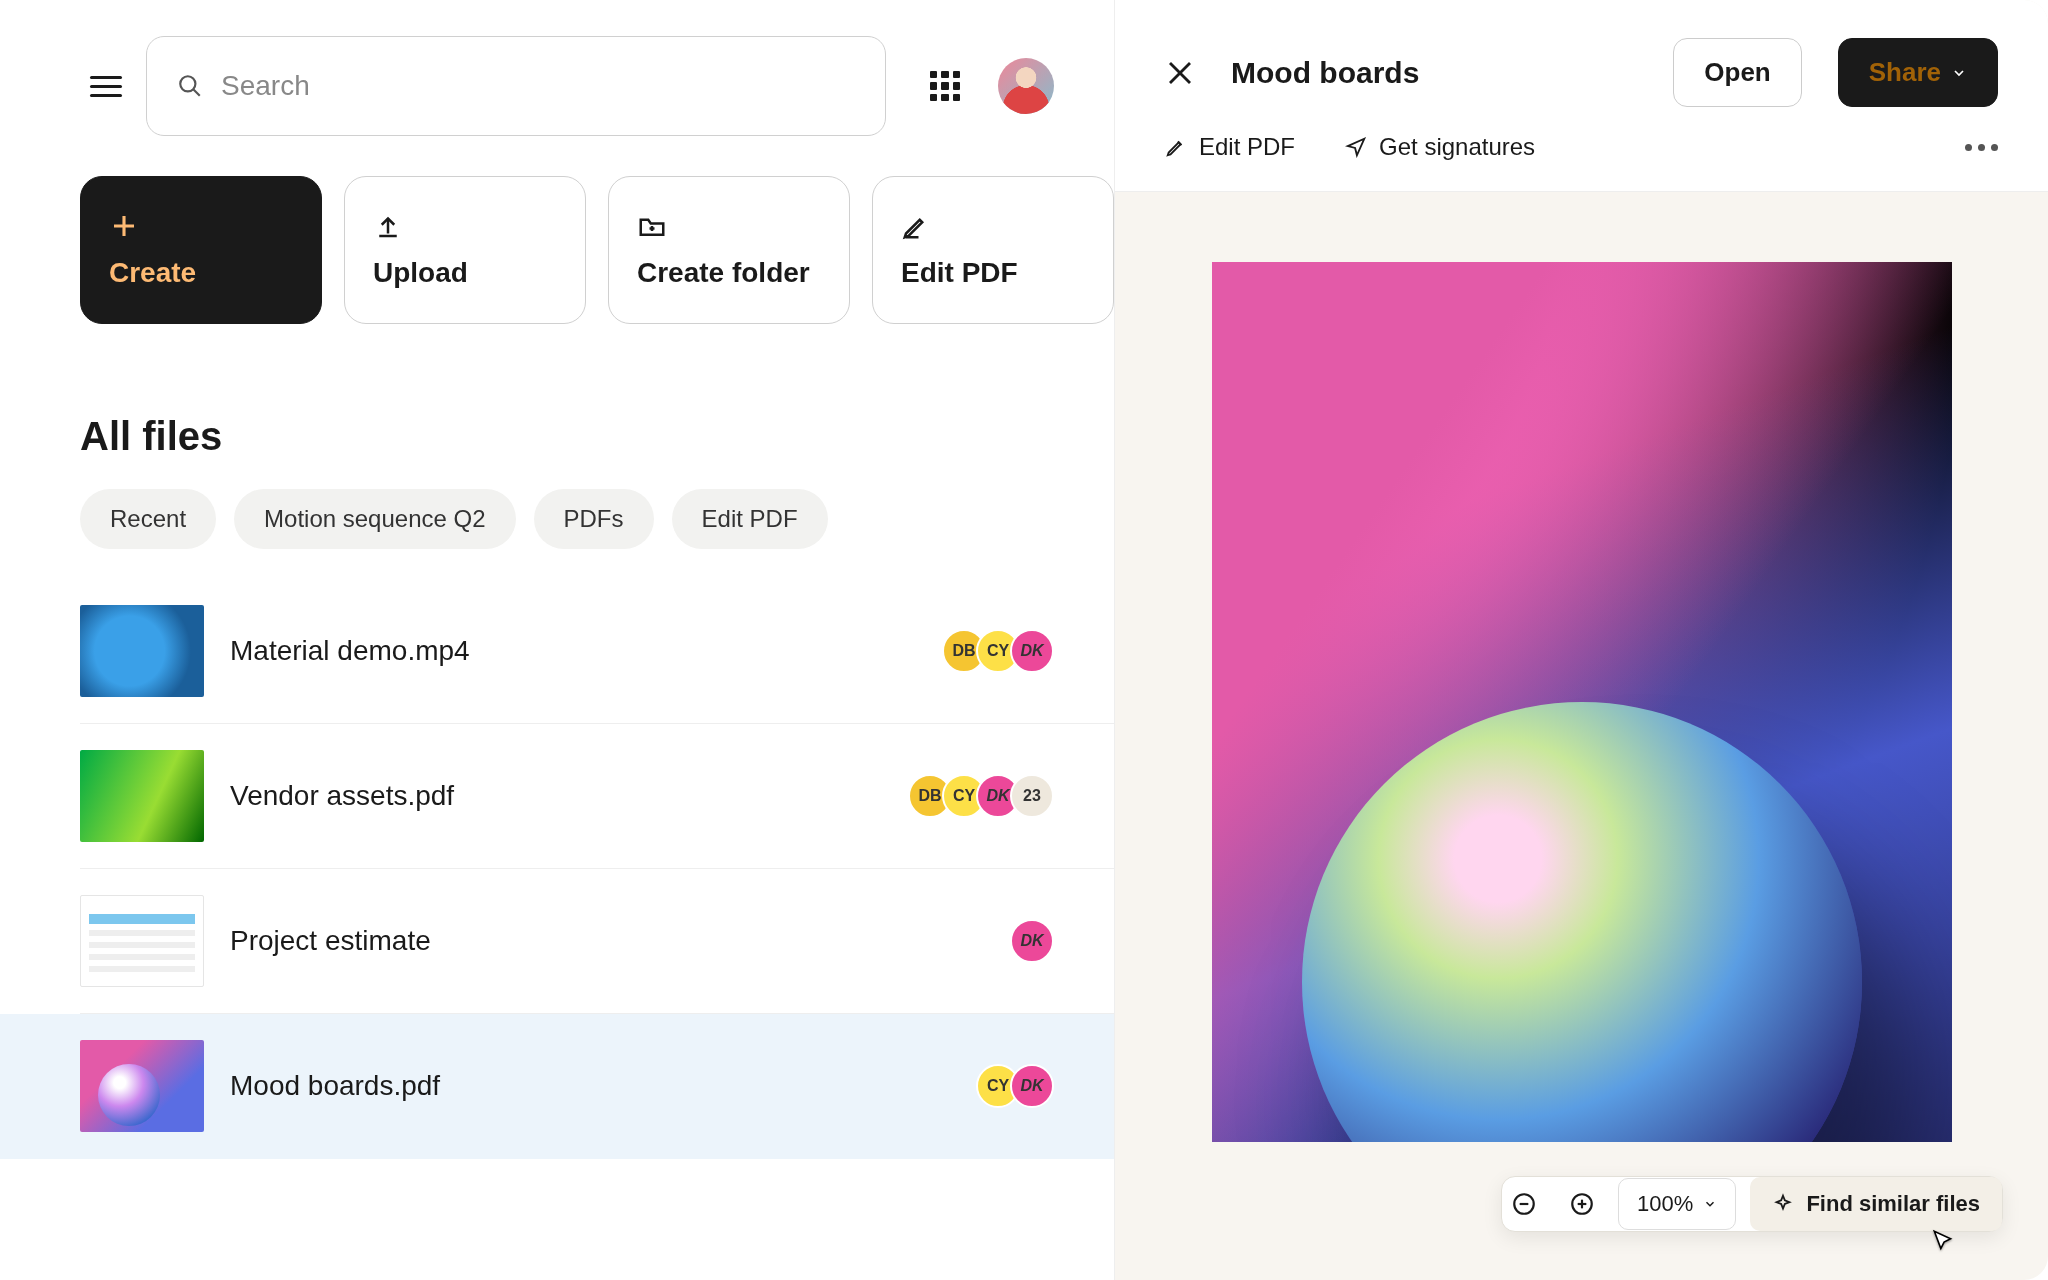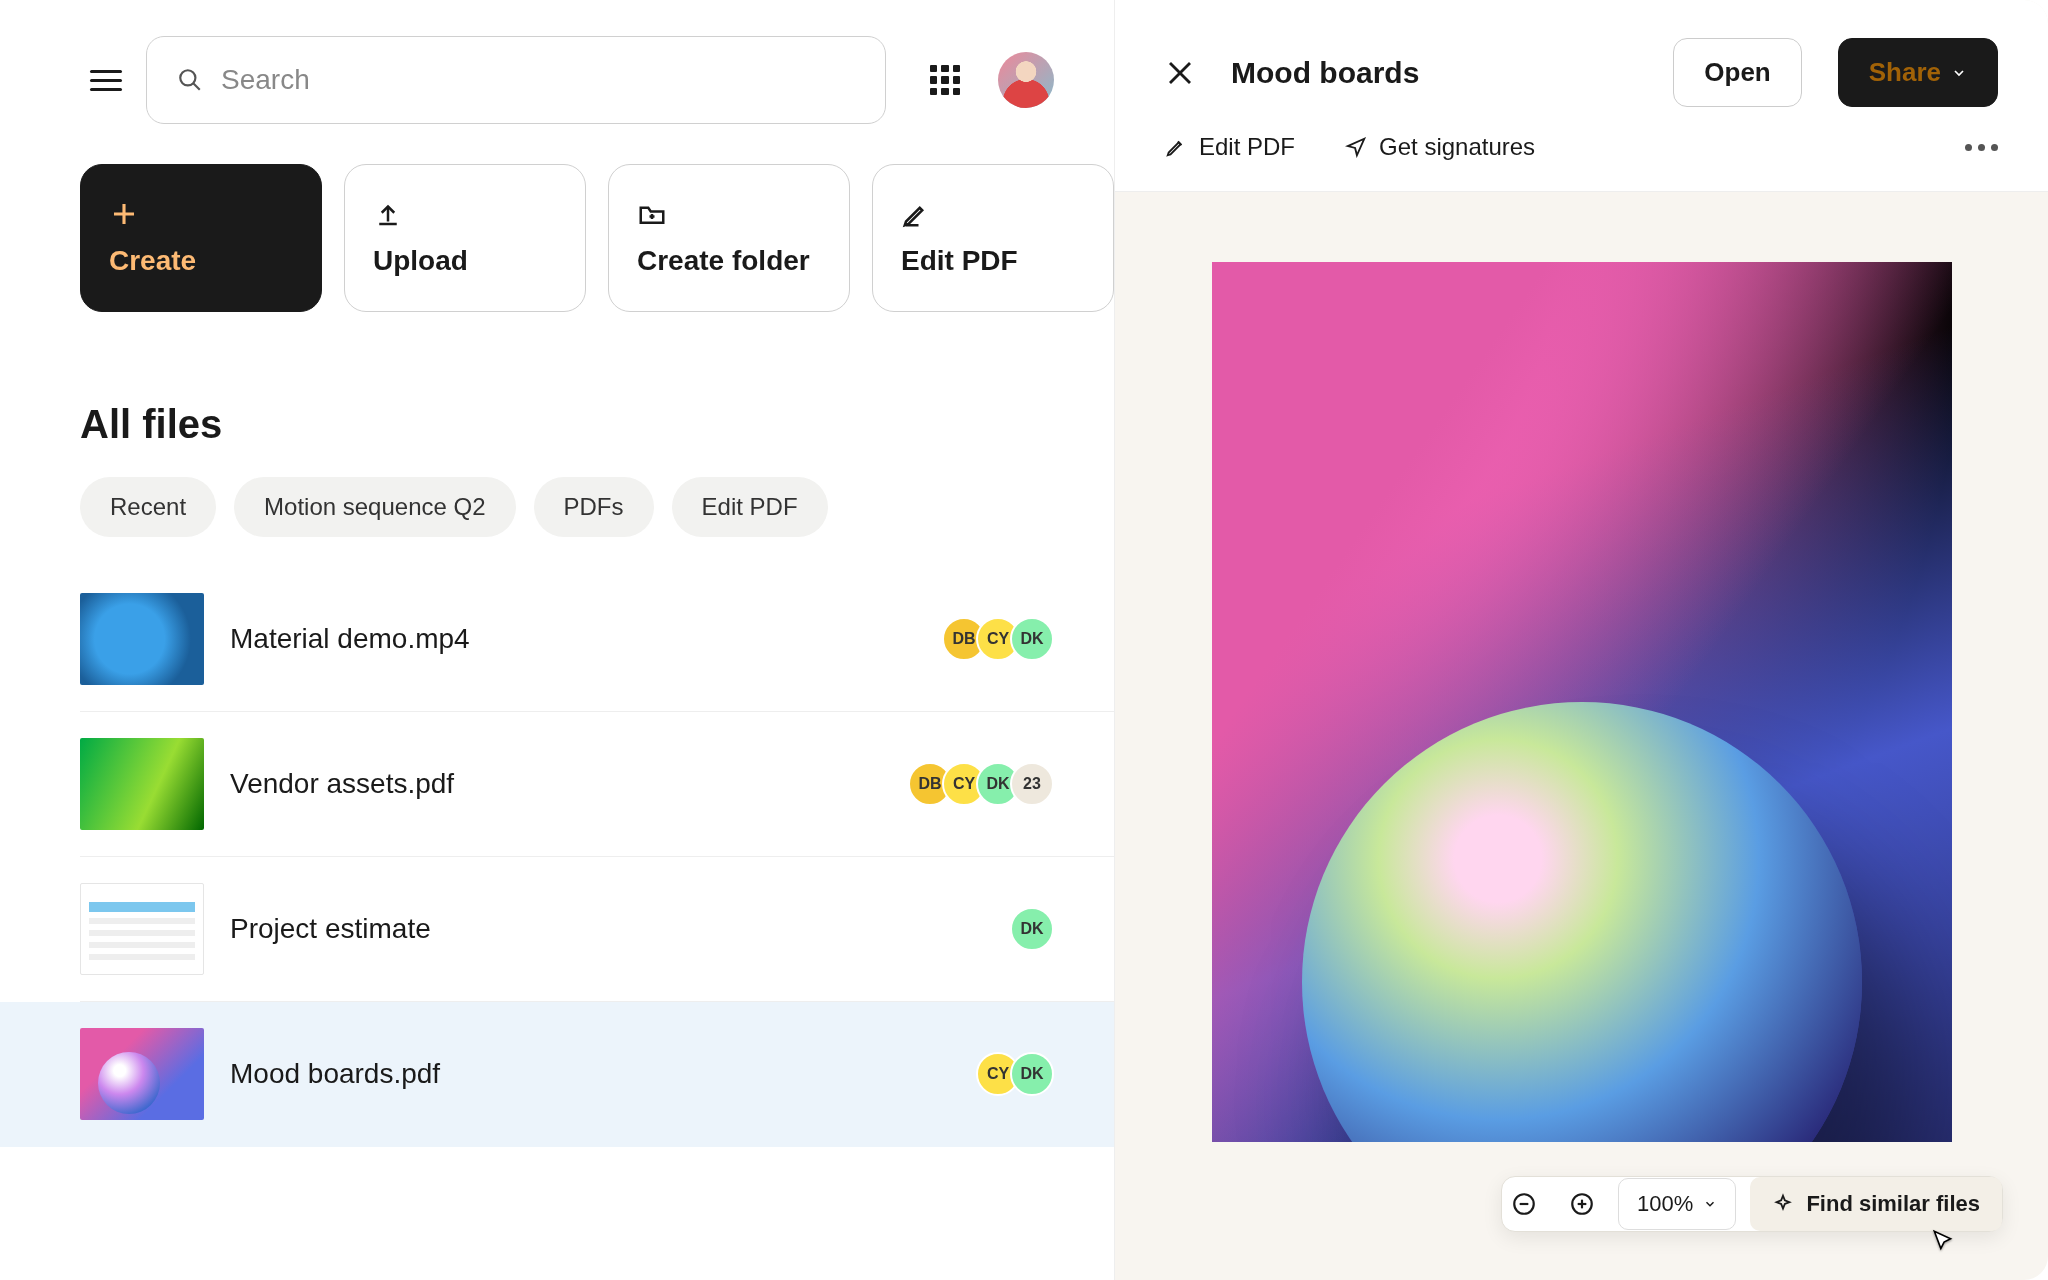--- a/index.html
+++ b/index.html
@@ -27,21 +27,21 @@
   
   .topbar {
     display: flex; align-items: center; gap: 24px;
     padding: 0 60px 0 90px;
   }
   .hamburger { width: 32px; height: 32px; display:flex; flex-direction:column; justify-content:center; gap:6px; cursor:pointer;}
   .hamburger span { height:3px; background:#1a1a1a; border-radius:2px; width:100%; }
   .search {
     flex: 1; display:flex; align-items:center; gap:18px;
     border:1.5px solid #d0d0d0; border-radius: 18px;
-    height: 88px; padding: 0 30px;
+    height: 100px; padding: 0 30px;
     color:#777; font-size: 28px;
   }
   .search svg { width:26px; height:26px; stroke:#555; }
   .search input { border:none; outline:none; font-size:28px; flex:1; background:transparent; color:#1a1a1a; }
   .search input::placeholder { color:#888; }
   .apps-grid { width:30px; height:30px; display:grid; grid-template-columns:repeat(3,1fr); grid-template-rows:repeat(3,1fr); gap:4px; cursor:pointer; margin-left:20px;}
   .apps-grid span { background:#1a1a1a; border-radius:1px; }
   .avatar { width:56px; height:56px; border-radius:50%; background: linear-gradient(135deg,#e89,#8bc); margin-left:14px; overflow:hidden; position:relative;}
   .avatar::after { content:""; position:absolute; inset:0; background: radial-gradient(circle at 50% 35%, #f3d6c0 0 22%, transparent 23%), radial-gradient(circle at 50% 90%, #d44 0 40%, transparent 41%);}
   
@@ -69,21 +69,21 @@
   .thumb.green { background: linear-gradient(115deg,#0a4,#9d3 60%,#060);}
   .thumb.doc { background:#fff; border:1px solid #e5e5e5; position:relative;}
   .thumb.doc::before { content:""; position:absolute; left:8px; right:8px; top:18px; height:10px; background:#7cc7ee;}
   .thumb.doc::after { content:""; position:absolute; left:8px; right:8px; top:34px; bottom:10px; background:repeating-linear-gradient(#eee 0 6px, transparent 6px 12px);}
   .thumb.mood { background: linear-gradient(135deg,#e35aa8 0 30%, #5a6de3 70%); position:relative;}
   .thumb.mood::after { content:""; position:absolute; left:18px; bottom:6px; width:62px; height:62px; border-radius:50%; background: radial-gradient(circle at 35% 30%, #fff 0 10%, #c8e 40%, #36c 80%);}
   .file-name { font-size:28px; font-weight:500; flex:1;}
   .badges { display:flex; }
   .badge { width:44px; height:44px; border-radius:50%; display:flex; align-items:center; justify-content:center; font-size:16px; font-weight:700; color:#333; margin-left:-10px; border:2px solid #fff;}
   .badge:first-child { margin-left:0;}
-  .b-yel{background:#f5c531;} .b-cya{background:#fde047;} .b-grn{background:#86efac;} .b-gry{background:#eee8dd;}
+  .b-yel{background:#f5c531;} .b-cya{background:#fde047;} .b-grn{background:#ec4899;font-style:italic;} .b-gry{background:#eee8dd;}
   
   .r-top { background:#fff; padding: 38px 50px 26px 50px; display:flex; align-items:center; gap:36px;}
   .close-x { width:30px; height:30px; cursor:pointer;}
   .r-title { font-size:30px; font-weight:600; flex:1; }
   .btn { border-radius:14px; padding:18px 30px; font-size:26px; font-weight:600; cursor:pointer; display:flex; align-items:center; gap:10px;}
   .btn.outline { background:#fff; border:1.5px solid #ccc;}
   .btn.dark { background:#1a1a1a; color:#a16207; border:1.5px solid #1a1a1a;}
   .r-sub { background:#fff; padding: 0 50px 30px 50px; display:flex; align-items:center; gap:50px; border-bottom:1px solid #eee;}
   .r-sub .link { display:flex; align-items:center; gap:12px; font-size:24px; font-weight:500; cursor:pointer;}
   .dots { margin-left:auto; display:flex; gap:6px; cursor:pointer;}

